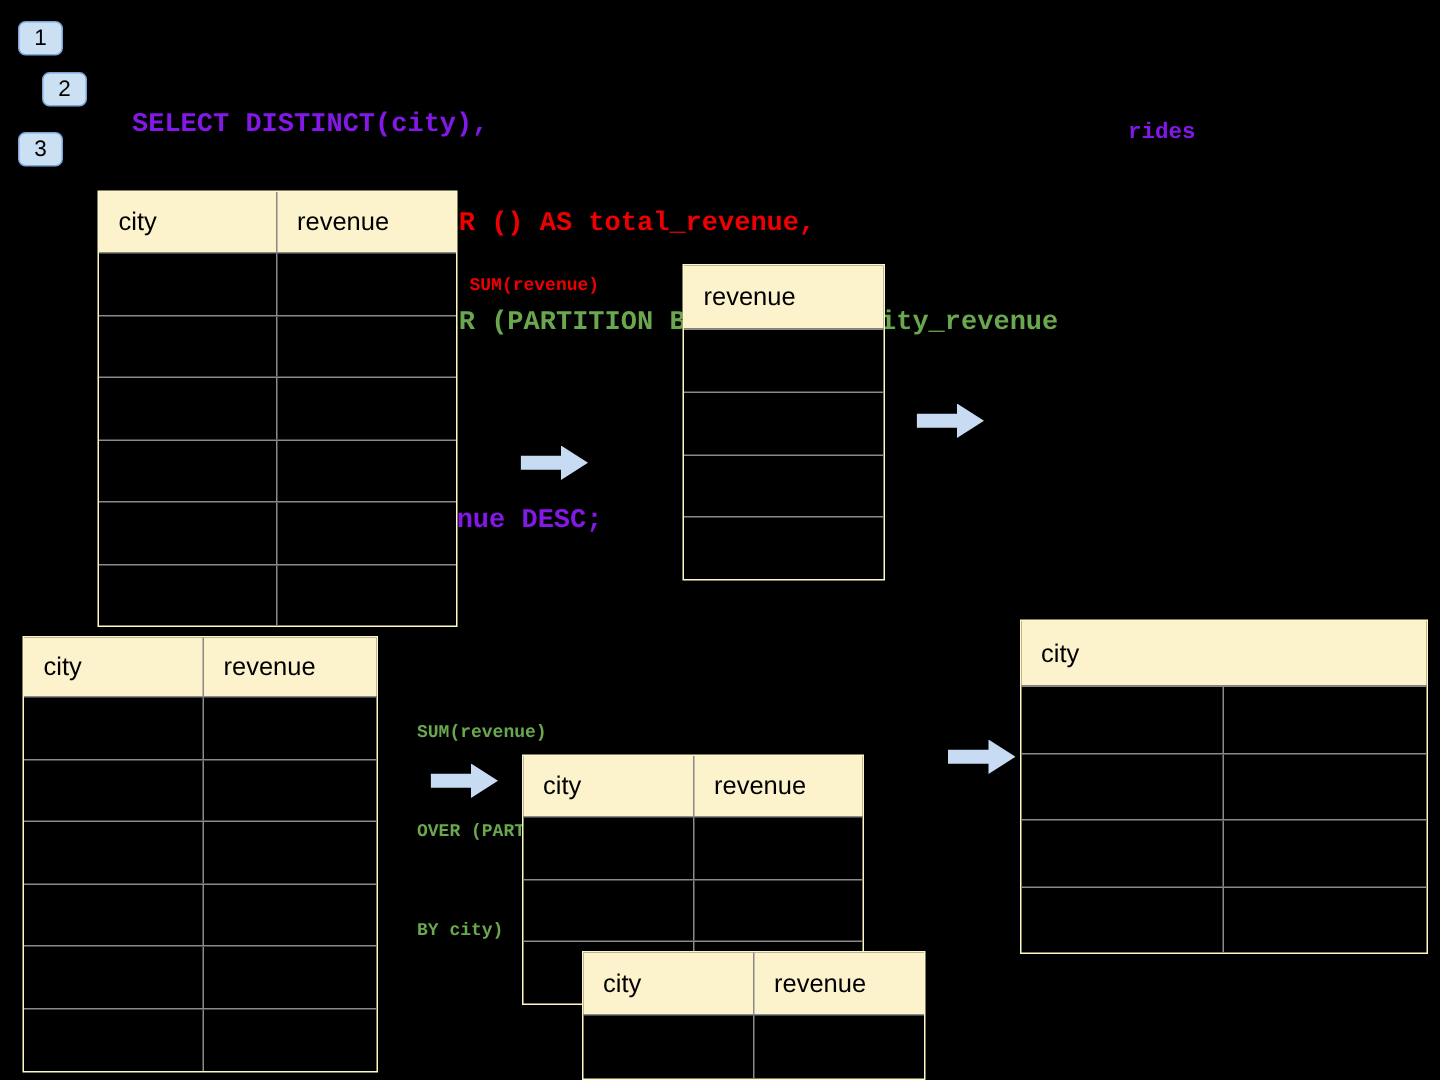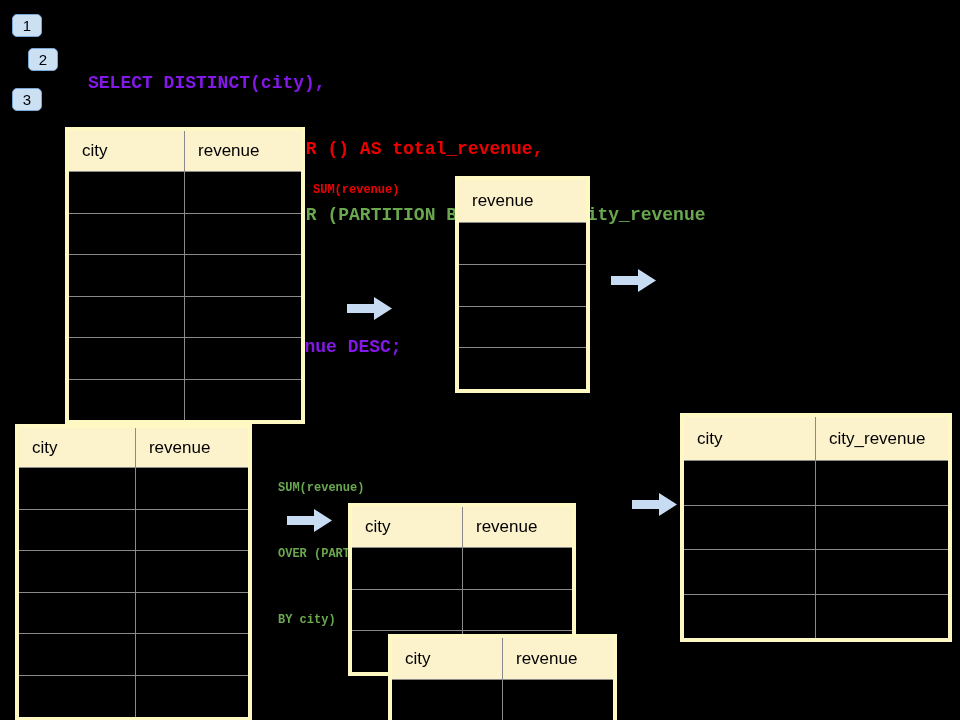--- a/index.html
+++ b/index.html
@@ -43,21 +43,21 @@
     font-size:15px;line-height:22px;
   }
   
   .ann{position:absolute;font-size:12px;line-height:22px;}
   .ann-total{left:313px;top:135px;}
   .ann-partition{left:278px;top:433px;}
   
   .tbl{
     position:absolute;
     background:#000;
-    border:4px solid #fef9c3;
+    border:1px solid #fef9c3;
     box-sizing:border-box;
   }
   .thead{display:flex;background:#FCF2CC;}
   .th{
     box-sizing:border-box;
     display:flex;align-items:center;
     padding-left:13px;
     font-size:17px;color:#000;
     border-right:1px solid #8a8a8a;
   }
@@ -120,20 +120,21 @@
 
 <div class="code-main mono">
   <div class="c-purple">SELECT DISTINCT(city),</div>
   <div class="c-red ind1">SUM(revenue) OVER () AS total_revenue,</div>
   <div class="c-green ind1">SUM(revenue) OVER (PARTITION BY city) as city_revenue</div>
   <div class="c-purple ind2">FROM rides</div>
   <div class="c-purple ind2">ORDER by city_revenue DESC;</div>
 </div>
 
 <div class="side-note mono c-purple">
+  <div>rides</div>
 </div>
 
 <div class="ann ann-total mono c-red">
   <div>SUM(revenue)</div>
 </div>
 
 <div class="ann ann-partition mono c-green">
   <div>SUM(revenue)</div>
   <div>OVER (PARTITION</div>
   <div>BY city)</div>
@@ -245,21 +246,20 @@
   </div>
   <div class="trow">
       <div class="td"></div>
       <div class="td"></div>
     </div>
 </div>
 
 <div class="tbl t6">
   <div class="thead">
     <div class="th">city</div>
-    <div class="th">city_revenue</div>
   </div>
   <div class="trow">
       <div class="td"></div>
       <div class="td"></div>
     </div>
   <div class="trow">
       <div class="td"></div>
       <div class="td"></div>
     </div>
   <div class="trow">

